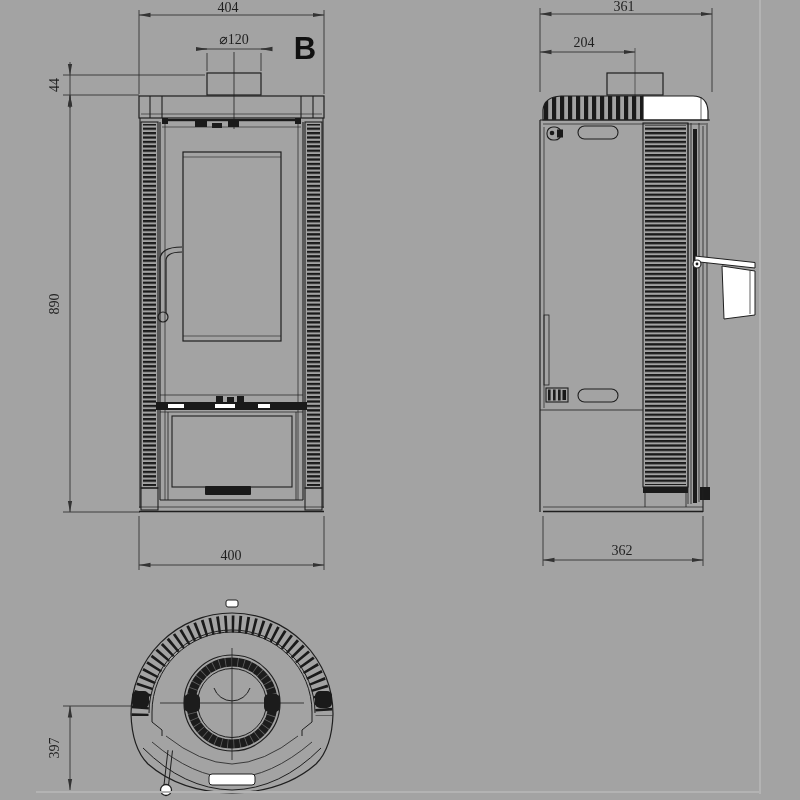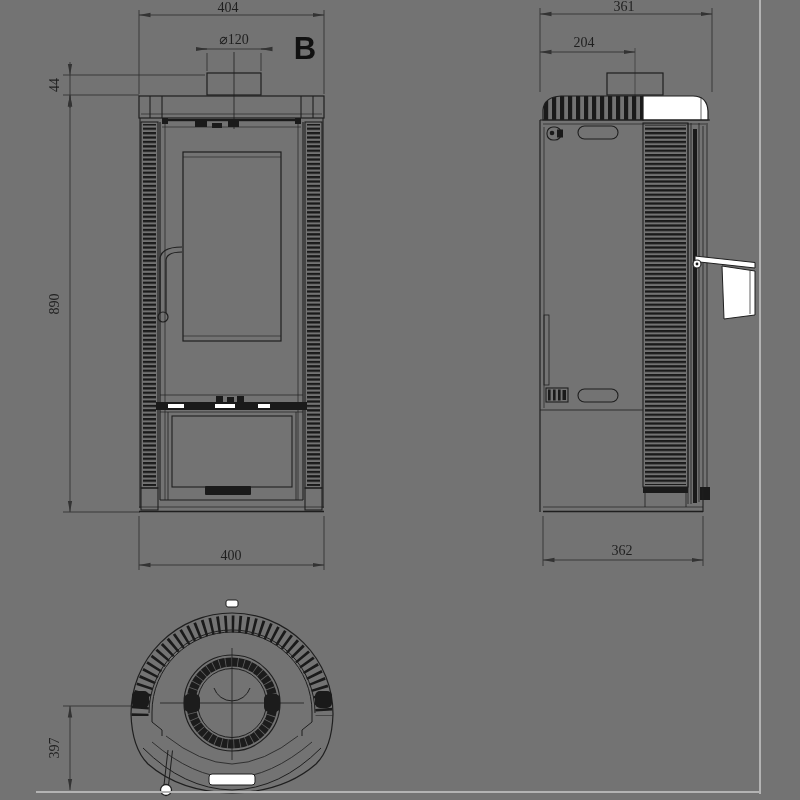--- a/index.html
+++ b/index.html
@@ -1,16 +1,16 @@
 <!DOCTYPE html>
 <html><head>
 <meta charset="utf-8">
 <style>
   html,body{margin:0;padding:0;background:#ffffff;}
-  .sheet{width:800px;height:800px;position:relative;background:#737373;overflow:hidden;}
+  .sheet{width:800px;height:800px;position:relative;background:#a3a3a3;overflow:hidden;}
   svg{display:block;}
   text.dim{font-family:"Liberation Serif", serif;font-size:14px;fill:#1f1f1f;}
   text.viewlabel{font-family:"Liberation Sans", sans-serif;font-size:31px;font-weight:bold;fill:#111111;}
 </style>
 </head>
 <body>
 
 <div class="sheet">
 <svg width="800" height="800" viewBox="0 0 800 800">
   <defs>

